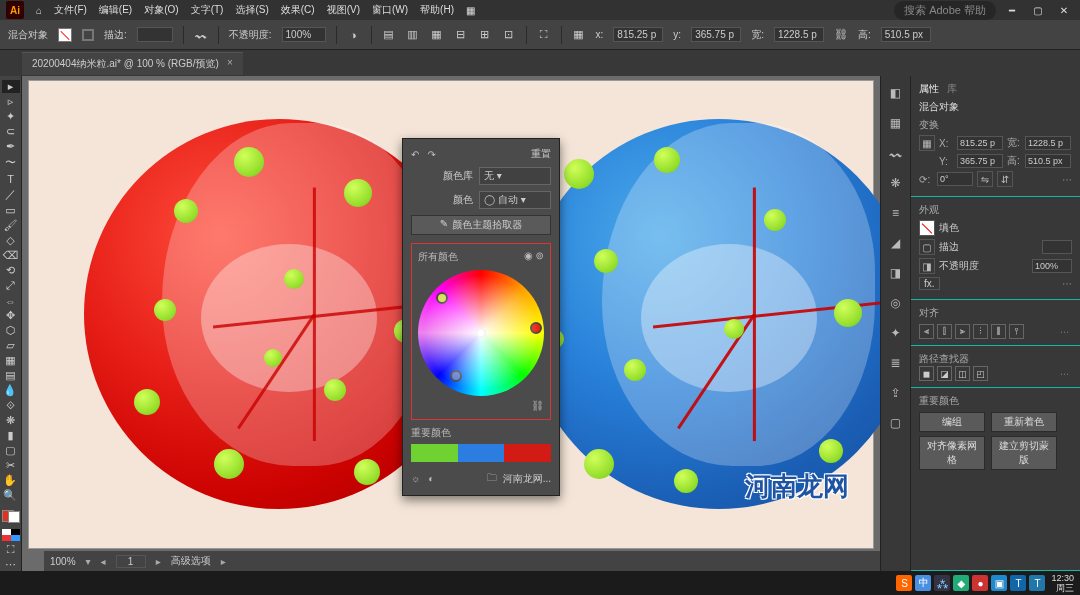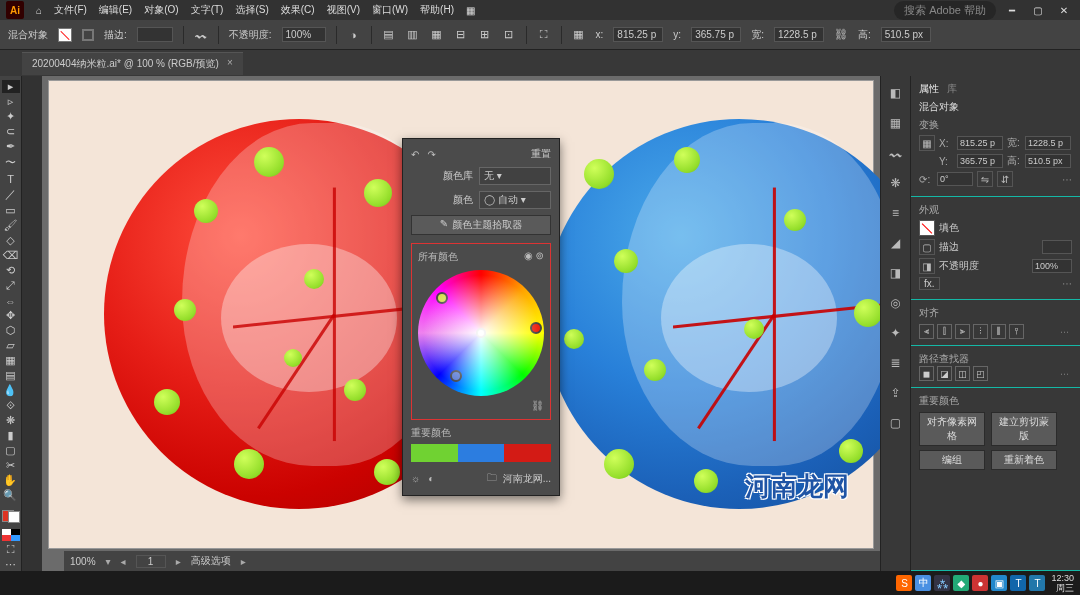--- a/index.html
+++ b/index.html
@@ -19,21 +19,21 @@
   .tab .close { color:#aaa; }
   .workspace { position:absolute; top:76px; left:0; right:0; bottom:24px; display:flex; }
   .toolbox { width:22px; background:#434343; display:flex; flex-direction:column; align-items:center; padding-top:4px; gap:2px; border-right:1px solid #222;}
   .tool { width:18px; height:18px; display:flex; align-items:center; justify-content:center; font-size:11px; color:#ccc; cursor:pointer;}
   .tool.sel { background:#222; }
   .swatch-pair { margin-top:6px; width:18px; height:18px; position:relative;}
   .swatch-pair .f { width:12px; height:12px; background:#d32; border:1px solid #888; position:absolute; top:0; left:0;}
   .swatch-pair .b { width:12px; height:12px; background:#fff; border:1px solid #888; position:absolute; bottom:0; right:0;}
   .mini-swatch { display:flex; width:18px; flex-wrap:wrap; margin-top:4px;}
   .mini-swatch div{ width:9px; height:6px;}
-  .canvas-area { flex:1; background:#6b6b6b; position:relative; overflow:hidden;margin-left:20px; }
+  .canvas-area { flex:1; background:#6b6b6b; position:relative; overflow:hidden; }
   .canvas { position:absolute; left:6px; top:4px; right:6px; bottom:22px; background:#f4e5d8; border:1px solid #999;}
   .sphere { position:absolute; width:390px; height:390px; border-radius:50%;}
   .sphere.red { left:55px; top:38px; background: radial-gradient(circle at 35% 30%, #ff4d3c 0%, #e61e17 40%, #cb0200 70%, #a30000 100%);}
   .sphere.blue { left:495px; top:38px; background: radial-gradient(circle at 35% 30%, #4aa9ea 0%, #2880d9 40%, #1b60b7 70%, #114a94 100%);}
   .cut { position:absolute; width:70%; height:88%; left:20%; top:1%; background:rgba(255,255,255,.25); border-radius:55% 50% 50% 55%/60% 50% 55% 55%; }
   .core { position:absolute; width:45%; height:38%; left:30%; top:32%; background:rgba(255,255,255,.35); border-radius:50%;}
   .dots div{ position:absolute; border-radius:50%; background:radial-gradient(circle at 35% 30%, #d0ff5a, #92dd29 70%, #6cb420); }
   .axes { position:absolute; top:3%; left:33%; width:65%; height:94%; pointer-events:none;}
   .axes line{ stroke:rgba(200,0,0,.8); stroke-width:1.2;}
   .blue .axes line{ stroke:rgba(200,0,0,.9);}
@@ -346,26 +346,26 @@
         <span>◼</span>
         <span>◪</span>
         <span>◫</span>
         <span>◰</span>
         <span style="margin-left:auto;border:none;color:#888">⋯</span>
       </div>
     </div>
     <div class="panel" style="flex:1">
       <div style="color:#aaa">重要颜色</div>
       <div class="btnrow">
+        <div class="btn" style="width:66px;text-align:center">编组</div>
+        <div class="btn" style="width:66px;text-align:center">重新着色</div>
+      </div>
+      <div class="btnrow">
         <div class="btn" style="width:66px;text-align:center">对齐像素网格</div>
         <div class="btn" style="width:66px;text-align:center">建立剪切蒙版</div>
-      </div>
-      <div class="btnrow">
-        <div class="btn" style="width:66px;text-align:center">编组</div>
-        <div class="btn" style="width:66px;text-align:center">重新着色</div>
       </div>
     </div>
   </div>
 </div>
 
 <div class="recolor">
   <div class="toprow">
     <div class="u">
       <span>↶</span>
       <span>↷</span>

